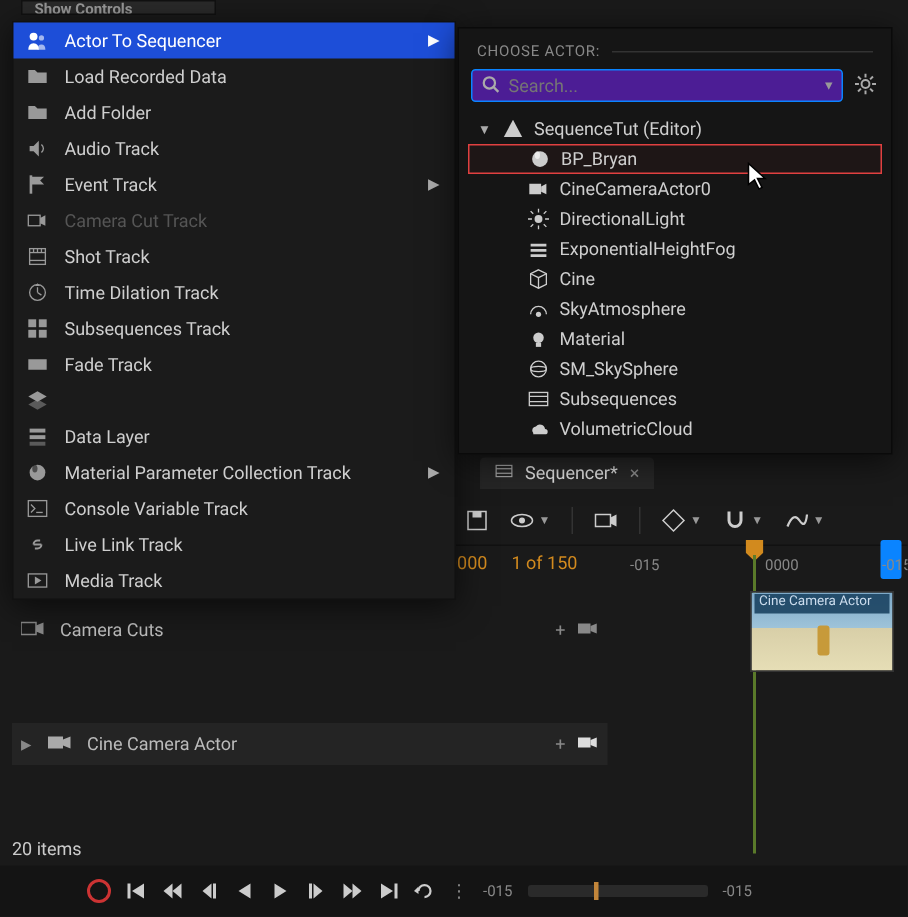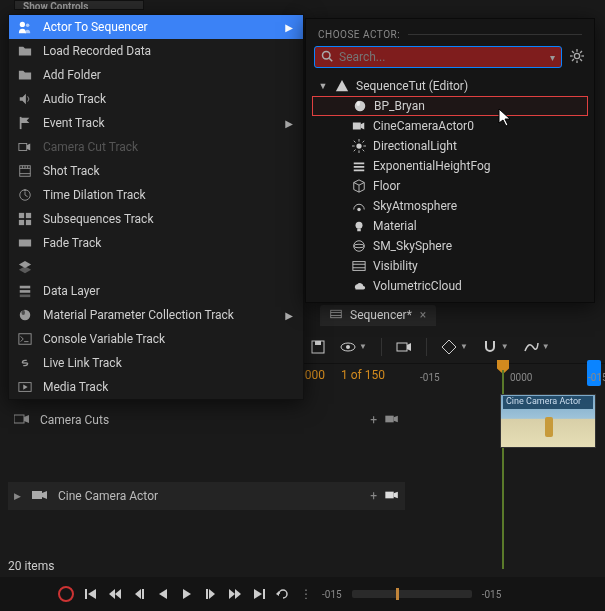--- a/index.html
+++ b/index.html
@@ -1,37 +1,37 @@
 <!DOCTYPE html>
 <html><head>
 <meta charset="utf-8">
 <style>
   * { box-sizing: border-box; margin: 0; padding: 0; font-family: -apple-system, "Segoe UI", Roboto, sans-serif; }
   body { background: #1a1a1a; color: #cfcfcf; font-size: 12px; width: 605px; height: 611px; overflow: hidden; position: relative; }
 
   
   .ctx-menu { position: absolute; left: 8px; top: 14px; width: 296px; background: #1b1b1b; border: 1px solid #111; box-shadow: 0 4px 20px rgba(0,0,0,0.6); z-index: 20; }
   .ctx-item { display: flex; align-items: center; height: 24px; padding: 0 10px 0 8px; gap: 10px; cursor: pointer; }
-  .ctx-item.highlight { background: #3b82f6; color: #fff; }
+  .ctx-item.highlight { background: #1d4ed8; color: #fff; }
   .ctx-item.disabled { color: #555; }
   .ctx-icon { width: 16px; height: 16px; display: flex; align-items: center; justify-content: center; flex-shrink: 0; color: #999; }
   .ctx-item.highlight .ctx-icon { color: #fff; }
   .ctx-label { flex: 1; white-space: nowrap; }
   .ctx-arrow { color: #aaa; font-size: 10px; }
   .ctx-item.highlight .ctx-arrow { color: #fff; }
 
   
   .top-btn { position: absolute; left: 14px; top: 0; width: 130px; height: 10px; background: #2a2a2a; border: 1px solid #111; color: #999; font-size: 10px; padding-left: 8px; overflow: hidden; font-weight: bold; }
 
   
   .submenu { position: absolute; left: 305px; top: 18px; width: 290px; background: #151515; border: 1px solid #0a0a0a; box-shadow: 0 4px 20px rgba(0,0,0,0.6); z-index: 25; padding-bottom: 6px; }
   .submenu-header { color: #888; font-size: 10px; letter-spacing: 0.5px; padding: 10px 12px 6px; display: flex; align-items: center; gap: 8px; }
   .submenu-header::after { content:""; flex:1; height:1px; background:#333; }
   .search-row { display: flex; align-items: center; gap: 6px; padding: 0 8px 8px; }
-  .search-box { flex: 1; display: flex; align-items: center; background: #7f1d1d; border: 1px solid #0a84ff; border-radius: 3px; height: 22px; padding: 0 6px; gap: 6px; }
+  .search-box { flex: 1; display: flex; align-items: center; background: #4c1d95; border: 1px solid #0a84ff; border-radius: 3px; height: 22px; padding: 0 6px; gap: 6px; }
   .search-box input { flex:1; background: transparent; border: none; outline: none; color: #ccc; font-size: 12px; }
   .search-caret { color: #999; font-size: 10px; }
   .gear { color: #aaa; width: 18px; text-align: center; }
 
   .tree { padding: 0 6px; }
   .tree-row { display: flex; align-items: center; height: 20px; gap: 6px; padding-left: 6px; cursor: pointer; }
   .tree-row .tw { width: 10px; color: #aaa; font-size: 9px; display: inline-flex; justify-content: center; }
   .tree-row .ticon { width: 16px; height: 16px; display: inline-flex; align-items: center; justify-content: center; color: #bbb; }
   .tree-row.child { padding-left: 39px; }
   .tree-row.selected { border: 1px solid #e04040; background: rgba(224,64,64,0.05); }
@@ -341,21 +341,21 @@
     <span class="tree-label">ExponentialHeightFog</span>
       </div>
       <div class="tree-row child">
         <span class="ticon">
           <svg width="14" height="14" viewBox="0 0 16 16">
             <polygon points="8,1 14,4 14,12 8,15 2,12 2,4" stroke="#ccc" fill="none"></polygon>
             <polyline points="2,4 8,7 14,4" stroke="#ccc" fill="none"></polyline>
             <line x1="8" y1="7" x2="8" y2="15" stroke="#ccc"></line>
           </svg>
         </span>
-    <span class="tree-label">Floor</span>
+    <span class="tree-label">Cine</span>
       </div>
       <div class="tree-row child">
         <span class="ticon">
           <svg width="14" height="14" viewBox="0 0 16 16">
             <path d="M2 12 A6 6 0 0 1 14 12" stroke="#ccc" fill="none"></path>
             <circle cx="8" cy="12" r="2" fill="#ccc"></circle>
           </svg>
         </span>
     <span class="tree-label">SkyAtmosphere</span>
       </div>
@@ -378,21 +378,21 @@
     <span class="tree-label">SM_SkySphere</span>
       </div>
       <div class="tree-row child">
         <span class="ticon">
           <svg width="14" height="14" viewBox="0 0 16 16">
             <rect x="1" y="3" width="14" height="10" stroke="#ccc" fill="none"></rect>
             <line x1="1" y1="6" x2="15" y2="6" stroke="#ccc"></line>
             <line x1="1" y1="10" x2="15" y2="10" stroke="#ccc"></line>
           </svg>
         </span>
-    <span class="tree-label">Visibility</span>
+    <span class="tree-label">Subsequences</span>
       </div>
       <div class="tree-row child">
         <span class="ticon">
           <svg width="14" height="14" viewBox="0 0 16 16">
             <path d="M4 11 A3 3 0 0 1 6 6 A4 4 0 0 1 13 8 A2 2 0 0 1 13 12 L4 12 Z" fill="#ccc"></path>
           </svg>
         </span>
     <span class="tree-label">VolumetricCloud</span>
       </div>
     </div>

